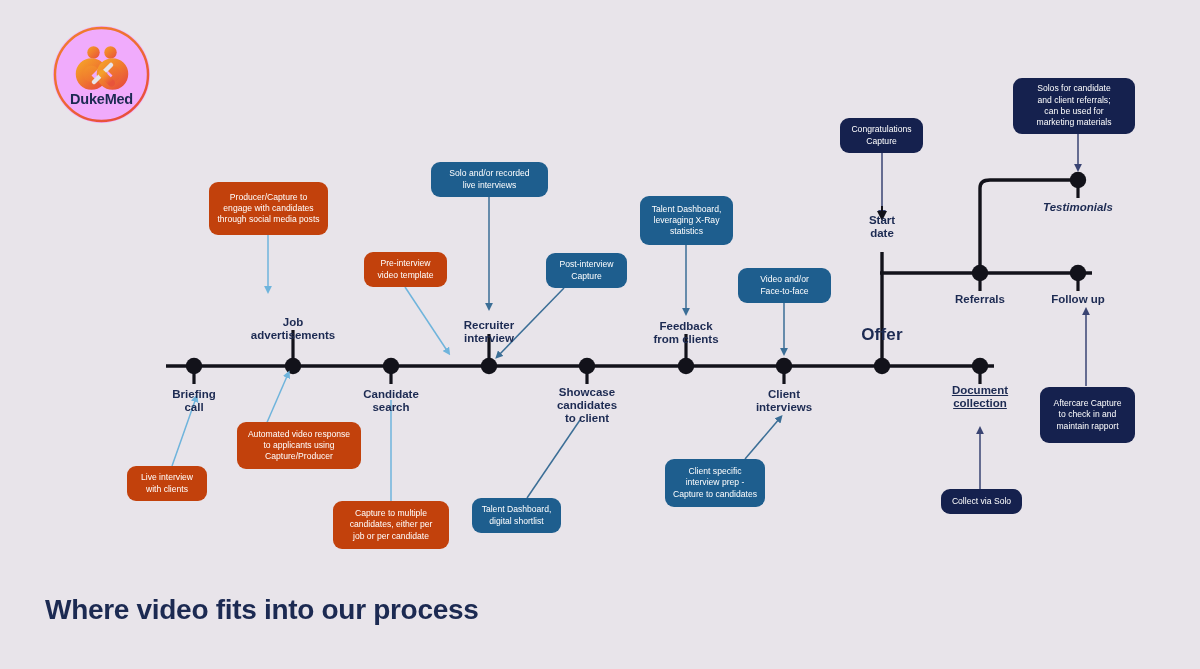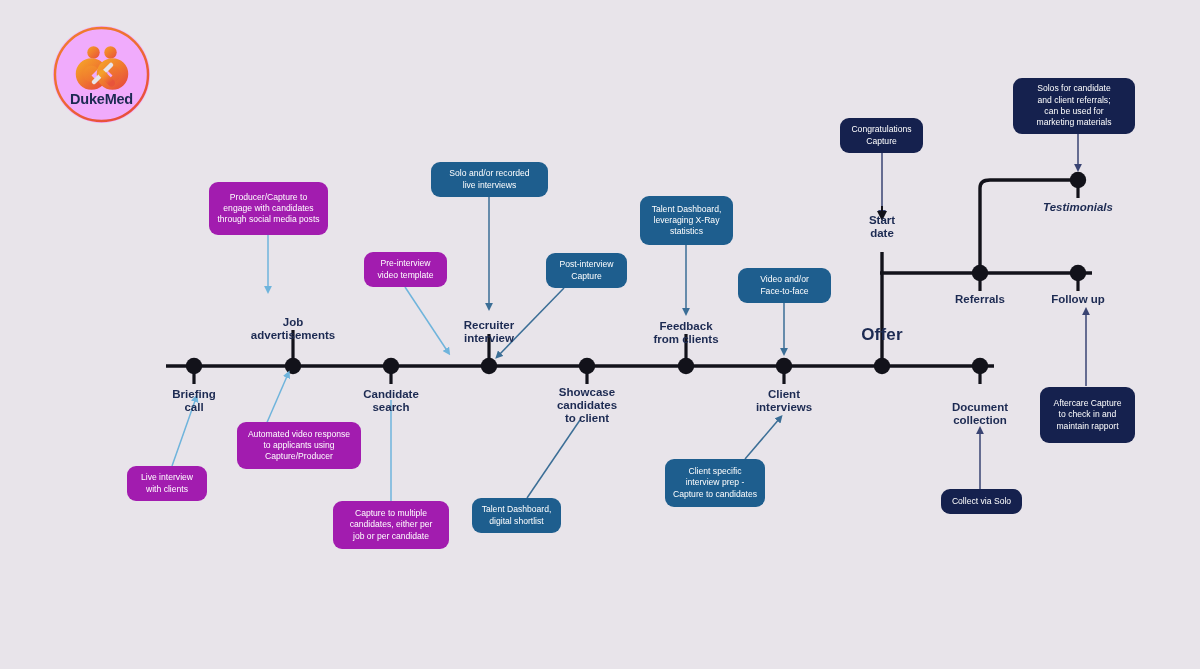--- a/index.html
+++ b/index.html
@@ -83,21 +83,21 @@
     font-size: 8.6px;
     line-height: 11.3px;
     text-align: center;
     display: flex;
     align-items: center;
     justify-content: center;
     padding: 4px 7px;
     box-sizing: border-box;
     white-space: pre-line;
   }
-  .callout.tone-light  { background: #a21caf; }
+  .callout.tone-light  { background: #c2410c; }
   .callout.tone-medium { background: #1E5E8E; }
   .callout.tone-dark   { background: #15214E; }
 
   
   .page-title {
     position: absolute;
     left: 45px;
     top: 594px;
     font-size: 28px;
     font-weight: bold;
@@ -215,21 +215,21 @@
       <div class="node-label" style="left: 489px; top: 319px;">Recruiter
 interview</div>
       <div class="node-label" style="left: 587px; top: 386px;">Showcase
 candidates
 to client</div>
       <div class="node-label" style="left: 686px; top: 320px;">Feedback
 from clients</div>
       <div class="node-label" style="left: 784px; top: 388px;">Client
 interviews</div>
       <div class="node-label big" style="left: 882px; top: 328px;">Offer</div>
-      <div class="node-label" style="left: 980px; top: 401px;">Document
+      <div class="node-label" style="left: 980px; top: 384px; text-decoration: underline;">Document
 collection</div>
       <div class="node-label" style="left: 980px; top: 293px;">Referrals</div>
       <div class="node-label" style="left: 1078px; top: 293px;">Follow up</div>
       <div class="node-label" style="left: 1078px; top: 201px; font-style: italic;">Testimonials</div>
     </div>
 
   <div class="node-label" style="left:882px; top:214px;">Start
 date</div>
 
   <div id="callout-layer">
@@ -265,14 +265,15 @@
 digital shortlist</div>
       <div class="callout tone-medium" style="left: 665px; top: 459px; width: 100px; height: 48px;">Client specific
 interview prep -
 Capture to candidates</div>
       <div class="callout tone-dark" style="left: 941px; top: 489px; width: 81px; height: 25px;">Collect via Solo</div>
       <div class="callout tone-dark" style="left: 1040px; top: 387px; width: 95px; height: 56px;">Aftercare Capture
 to check in and
 maintain rapport</div>
     </div>
 
+  <div class="page-title">Where video fits into our process</div>
 
 </div>
 
 </body></html>

